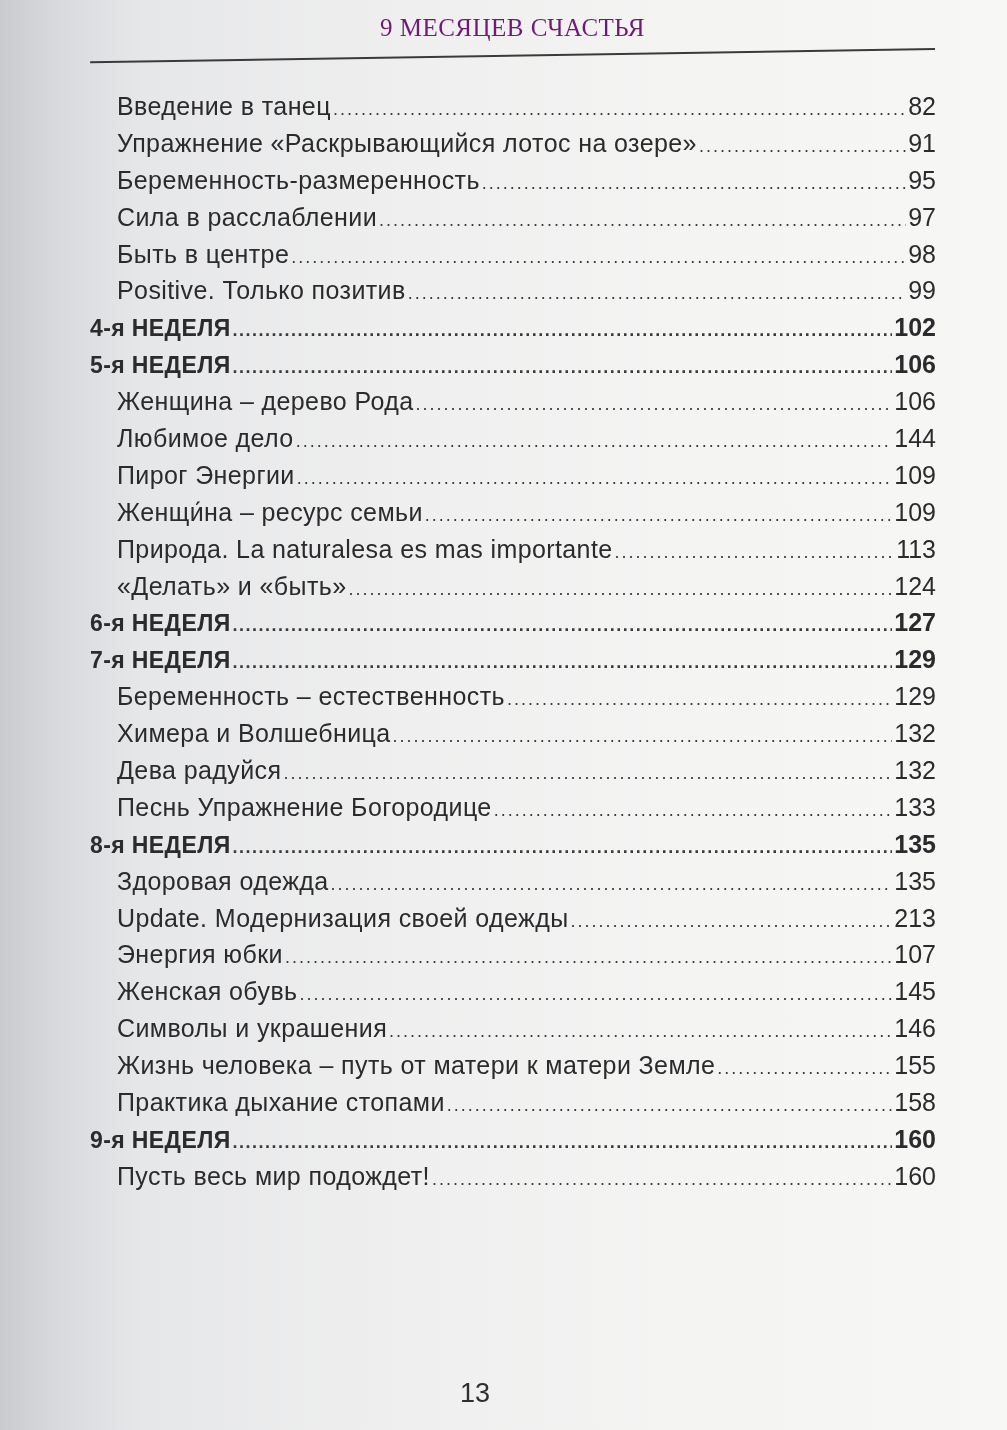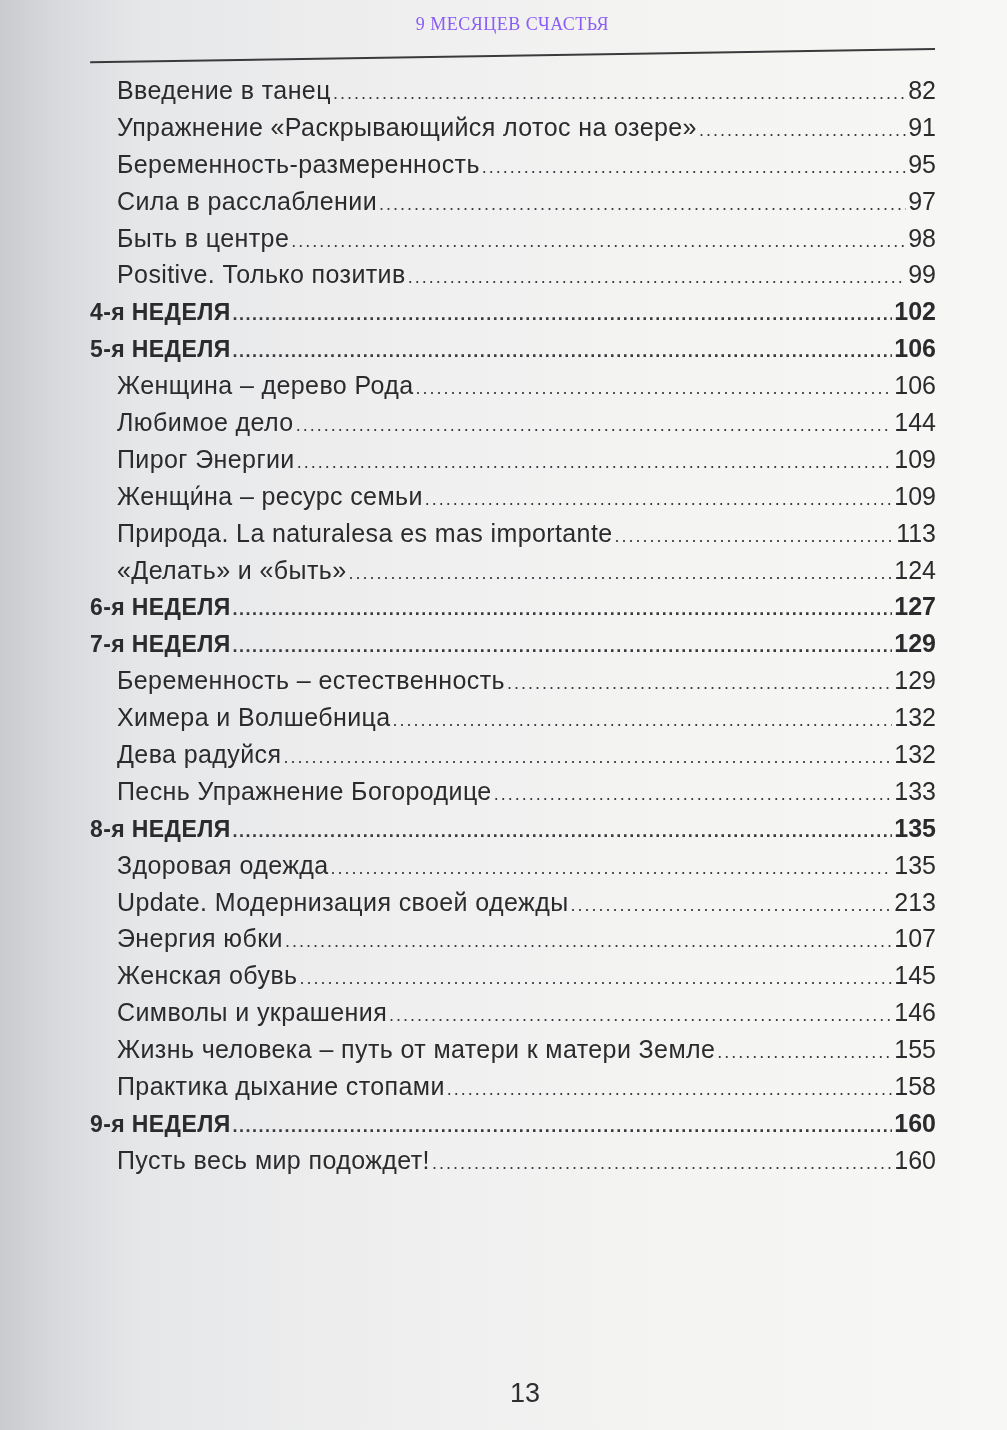--- a/index.html
+++ b/index.html
@@ -20,38 +20,38 @@
       left: 0; top: 0;
       width: 1007px; height: 1430px;
     }
     .running-head {
       position: absolute;
       top: 14px;
       left: 90px;
       width: 845px;
       text-align: center;
       font-family: "Liberation Serif", "DejaVu Serif", serif;
-      font-size: 18px;
+      font-size: 25px;
       letter-spacing: 0.5px;
-      color: #8b5cf6;
+      color: #701a75;
     }
     .head-rule {
       position: absolute;
       left: 90px;
       top: 48px;
       width: 845px;
       height: 0;
       border-top: 2px solid #3a3a3c;
       transform: rotate(-0.9deg);
       transform-origin: right center;
     }
     .toc {
       position: absolute;
       left: 90px;
-      top: 72px;
+      top: 88px;
       width: 846px;
       margin: 0;
       padding: 0;
       list-style: none;
     }
     .toc-row {
       display: flex;
       align-items: baseline;
       height: 36.9px;
       font-size: 25px;
@@ -73,21 +73,21 @@
       content: "........................................................................................................................................................................................................";
     }
     .toc-row.week .toc-leader { font-weight: bold; letter-spacing: 1.5px; }
     .toc-page { flex: 0 0 auto; }
     .toc-row.week .toc-page { font-size: 25px; }
     .page-number {
       position: absolute;
       top: 1378px;
       left: 460px;
       width: 80px;
-      text-align: right;
+      text-align: left;
       font-size: 27px;
       color: #2f2f31;
     }
   </style>
 </head>
 <body>
 
 <div class="page">
   <div class="running-head">9 МЕСЯЦЕВ СЧАСТЬЯ</div>
   <div class="head-rule"></div>

